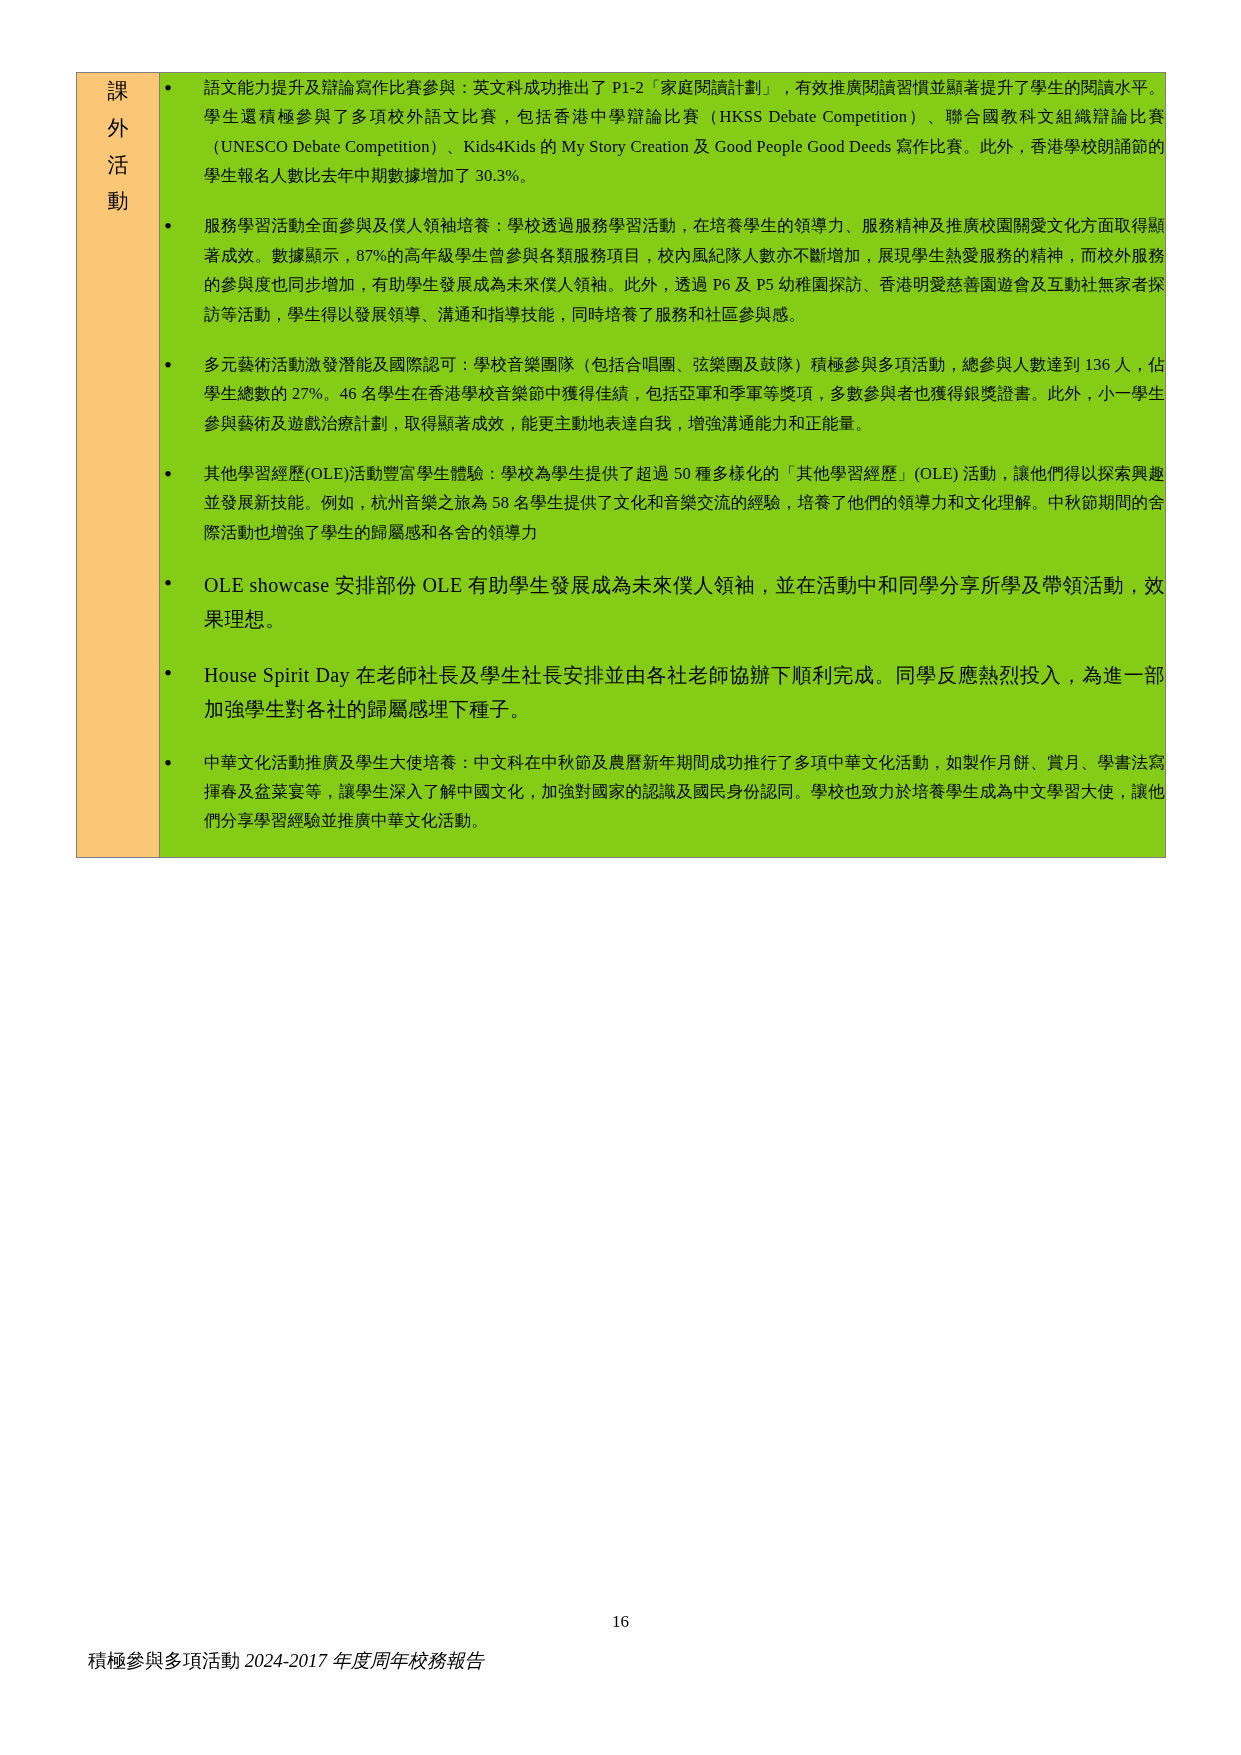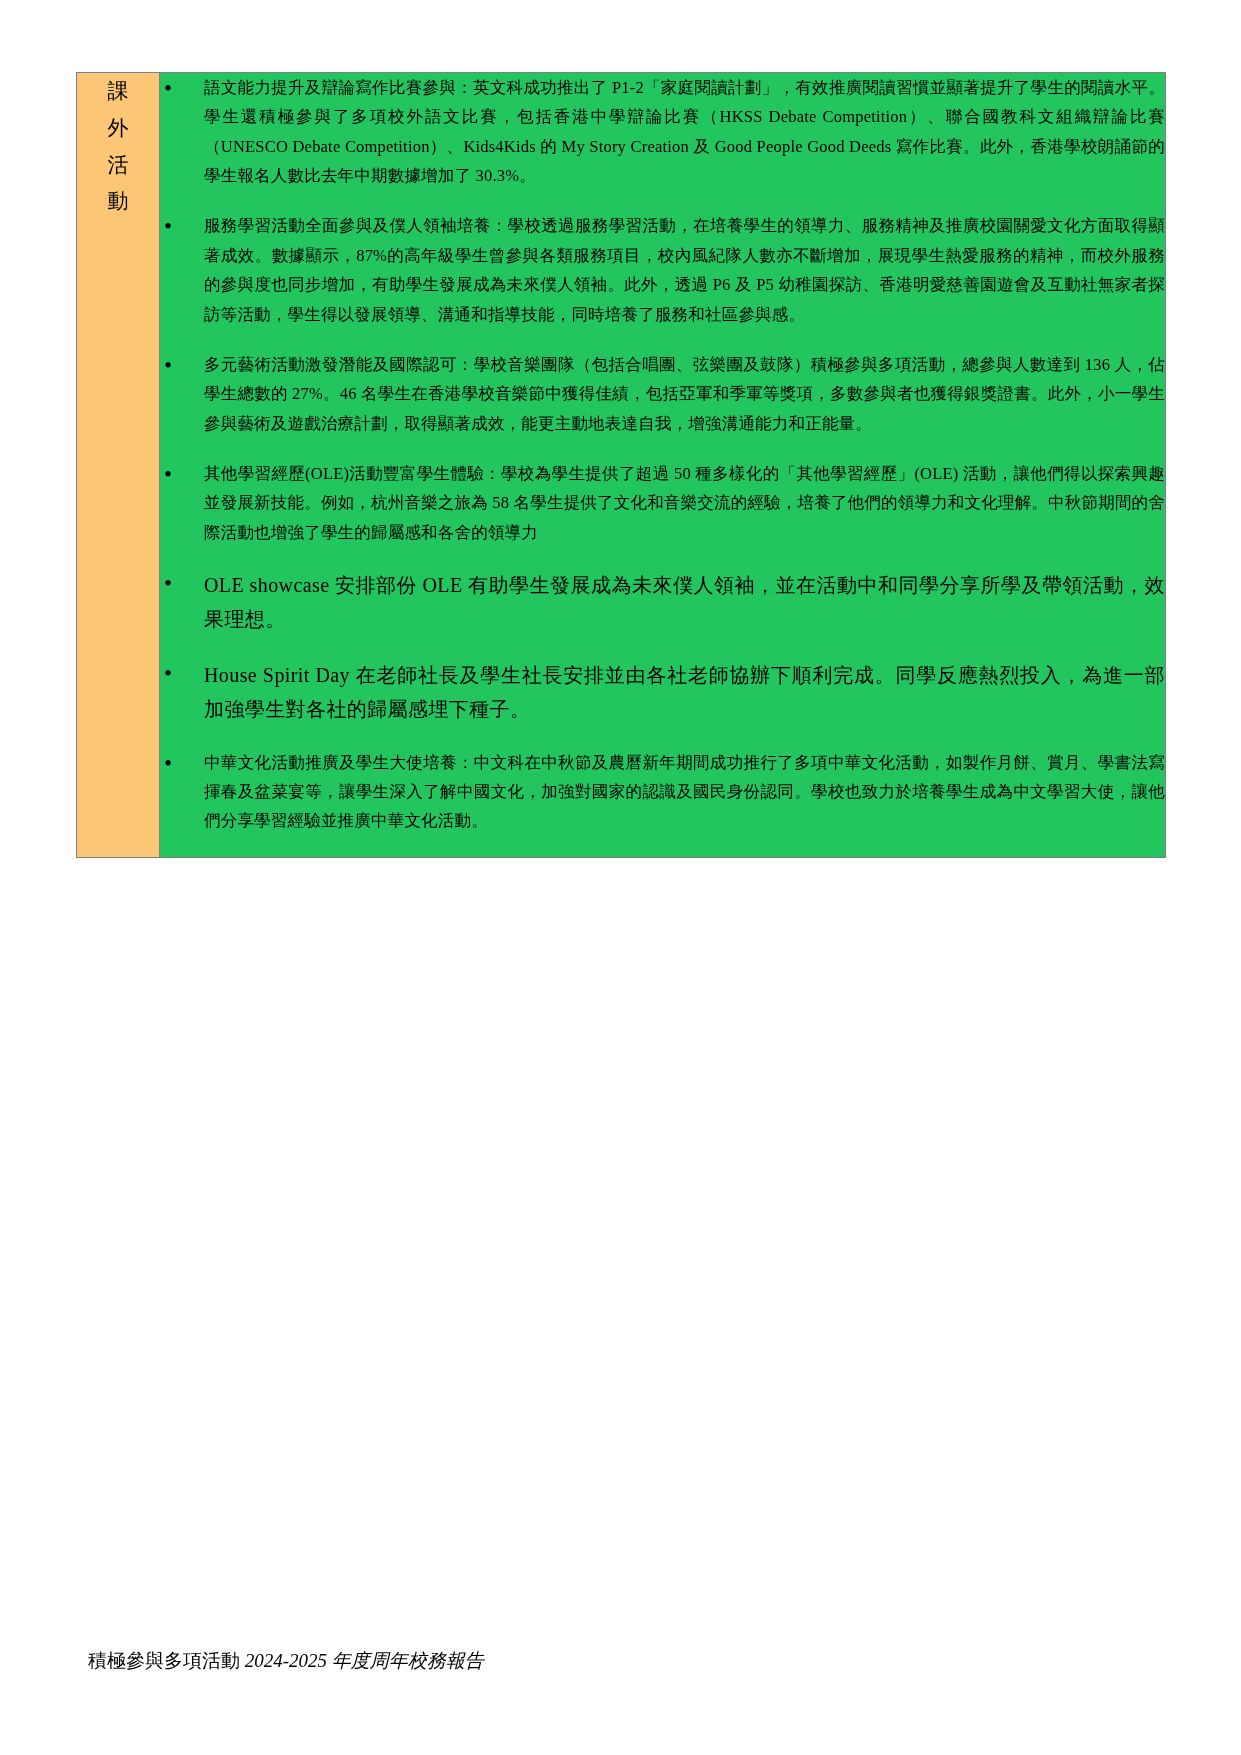--- a/index.html
+++ b/index.html
@@ -55,21 +55,21 @@
     color: #000;
     display: block;
     font-weight: 400;
   }
   .label-vertical span {
     display: block;
   }
 
   .body-cell {
     padding: 18px 22px 22px 22px;
-    background: #22c55e;
+    background: #84cc16;
   }
 
   
   ul.bullets {
     list-style: none;
     margin: 0;
     padding: 0;
   }
   ul.bullets > li {
     position: relative;
@@ -166,16 +166,17 @@
           </li>
           <li>
             <div class="para">中華文化活動推廣及學生大使培養：中文科在中秋節及農曆新年期間成功推行了多項中華文化活動，如製作月餅、賞月、學書法寫揮春及盆菜宴等，讓學生深入了解中國文化，加強對國家的認識及國民身份認同。學校也致力於培養學生成為中文學習大使，讓他們分享學習經驗並推廣中華文化活動。</div>
           </li>
         </ul>
       </td>
     </tr>
   </tbody>
     </table>
 
+  <div class="page-number">16</div>
 
-  <div class="footer-line"><span>積極參與多項活動 </span><span class="it">2024-2025 年度周年校務報告</span></div>
+  <div class="footer-line"><span>積極參與多項活動 </span><span class="it">2024-2017 年度周年校務報告</span></div>
 
 </div>
 
 </body></html>

